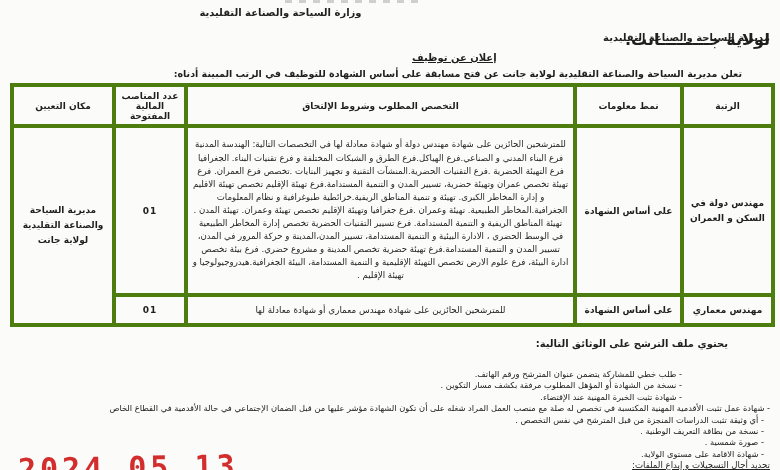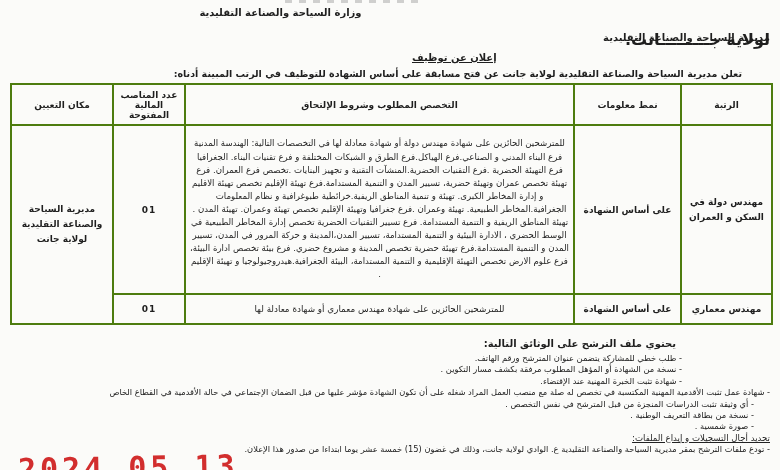--- a/index.html
+++ b/index.html
@@ -39,21 +39,21 @@
     top:68px; right:38px; font-size:9.5px; font-weight:bold;
     white-space:nowrap; direction:rtl;
   }
 
   
   table.jobs {
     position:absolute; top:83px; left:10px; width:761px;
     border-collapse:collapse; table-layout:fixed; direction:rtl;
   }
   table.jobs th, table.jobs td {
-    border:2px solid #4d7c0f;
+    border:4px solid #4d7c0f;
     vertical-align:middle;
     text-align:center;
     padding:2px 4px;
   }
   table.jobs th { height:41px; font-size:9px; font-weight:bold; }
   col.c-rank { width:91px; }
   col.c-mode { width:107px; }
   col.c-spec { width:389px; }
   col.c-count { width:72px; }
   col.c-loc  { width:102px; }
@@ -67,28 +67,28 @@
     vertical-align:top;
     text-align:justify;
     font-size:8.6px; line-height:13.1px;
     padding:4px 6px;
   }
   td.spec-short { font-size:8.8px; }
 
   
   .docs { top:338px; left:0; right:0; direction:rtl; }
   .docs-heading {
-    padding-right:104px; font-size:10px; font-weight:bold;
-    margin-bottom:4px; white-space:nowrap;
+    padding-right:52px; font-size:10px; font-weight:bold;
+    margin-bottom:20px; white-space:nowrap;
   }
   .doc-line {
     font-size:8.3px; line-height:11.4px; white-space:nowrap; color:#222;
   }
   .indent-a { padding-right:98px; }
-  .indent-b { padding-right:26px; }
+  .indent-b { padding-right:16px; }
   .indent-c { padding-right:10px; }
   .deadline-heading {
     font-size:8.6px; font-weight:normal; text-decoration:underline;
     line-height:11.6px; white-space:nowrap;
   }
 
   
   .stamp {
     position:absolute; left:18px; top:450px;
     font-family:"DejaVu Sans Mono", monospace;
@@ -145,17 +145,18 @@
 
 <div class="abs docs">
   <div class="docs-heading">يحتوي ملف الترشح على الوثائق التالية:</div>
   <div class="doc-line indent-a">- طلب خطي للمشاركة يتضمن عنوان المترشح ورقم الهاتف.</div>
   <div class="doc-line indent-a">- نسخة من الشهادة أو المؤهل المطلوب مرفقة بكشف مسار التكوين .</div>
   <div class="doc-line indent-a">- شهادة تثبت الخبرة المهنية عند الإقتضاء.</div>
   <div class="doc-line indent-c">- شهادة عمل تثبت الأقدمية المهنية المكتسبة في تخصص له صلة مع منصب العمل المراد شغله على أن تكون الشهادة مؤشر عليها من قبل الضمان الإجتماعي في حالة الأقدمية في القطاع الخاص</div>
   <div class="doc-line indent-b">- أي وثيقة تثبت الدراسات المنجزة من قبل المترشح في نفس التخصص .</div>
   <div class="doc-line indent-b">- نسخة من بطاقة التعريف الوطنية .</div>
   <div class="doc-line indent-b">- صورة شمسية .</div>
+  <div class="doc-line indent-b">- شهادة الاقامة على مستوى الولاية.</div>
   <div class="doc-line deadline-heading indent-c">تحديد أجال التسجيلات و إيداع الملفات:</div>
   <div class="doc-line indent-c">- تودع ملفات الترشح بمقر مديرية السياحة والصناعة التقليدية ع. الوادي لولاية جانت، وذلك في غضون (15) خمسة عشر يوما ابتداءا من صدور هذا الإعلان.</div>
 </div>
 
 <div class="stamp">2024 05 13</div>
 
 </body></html>

